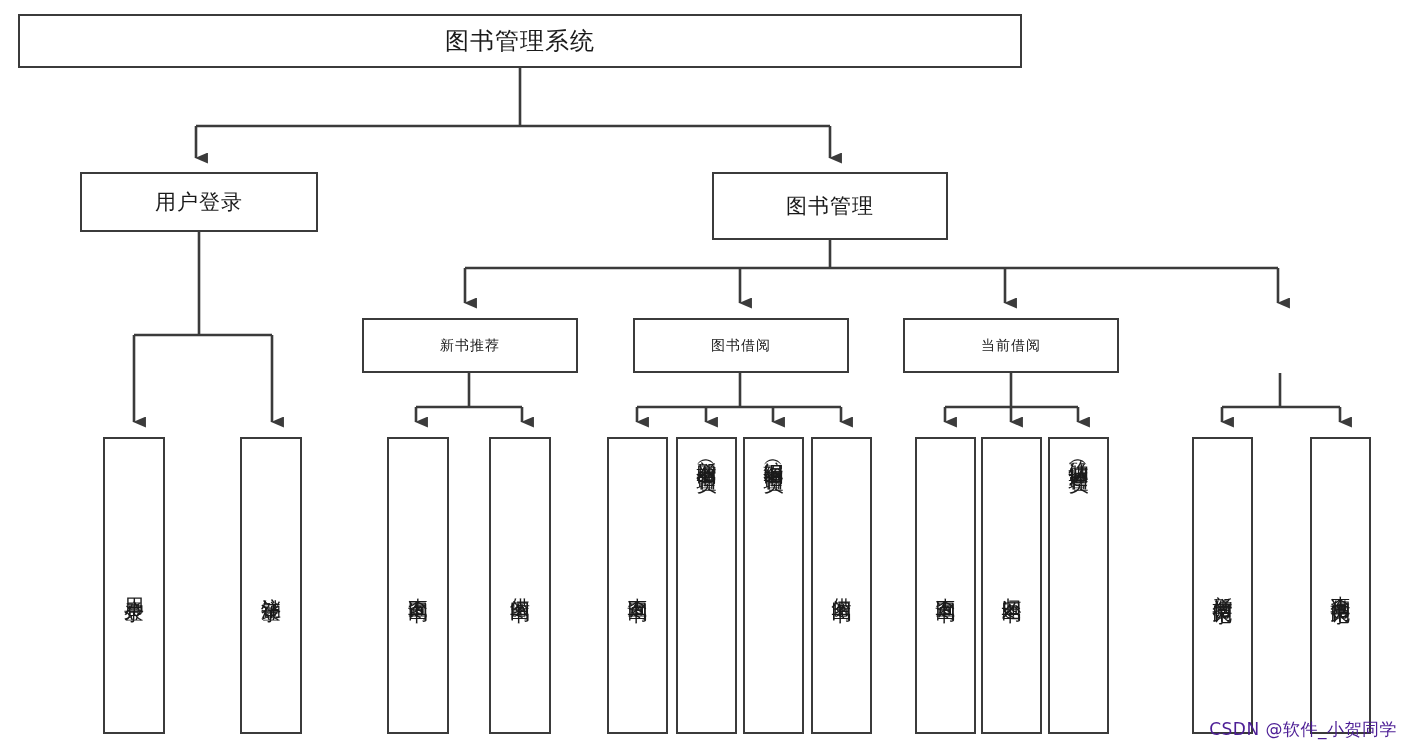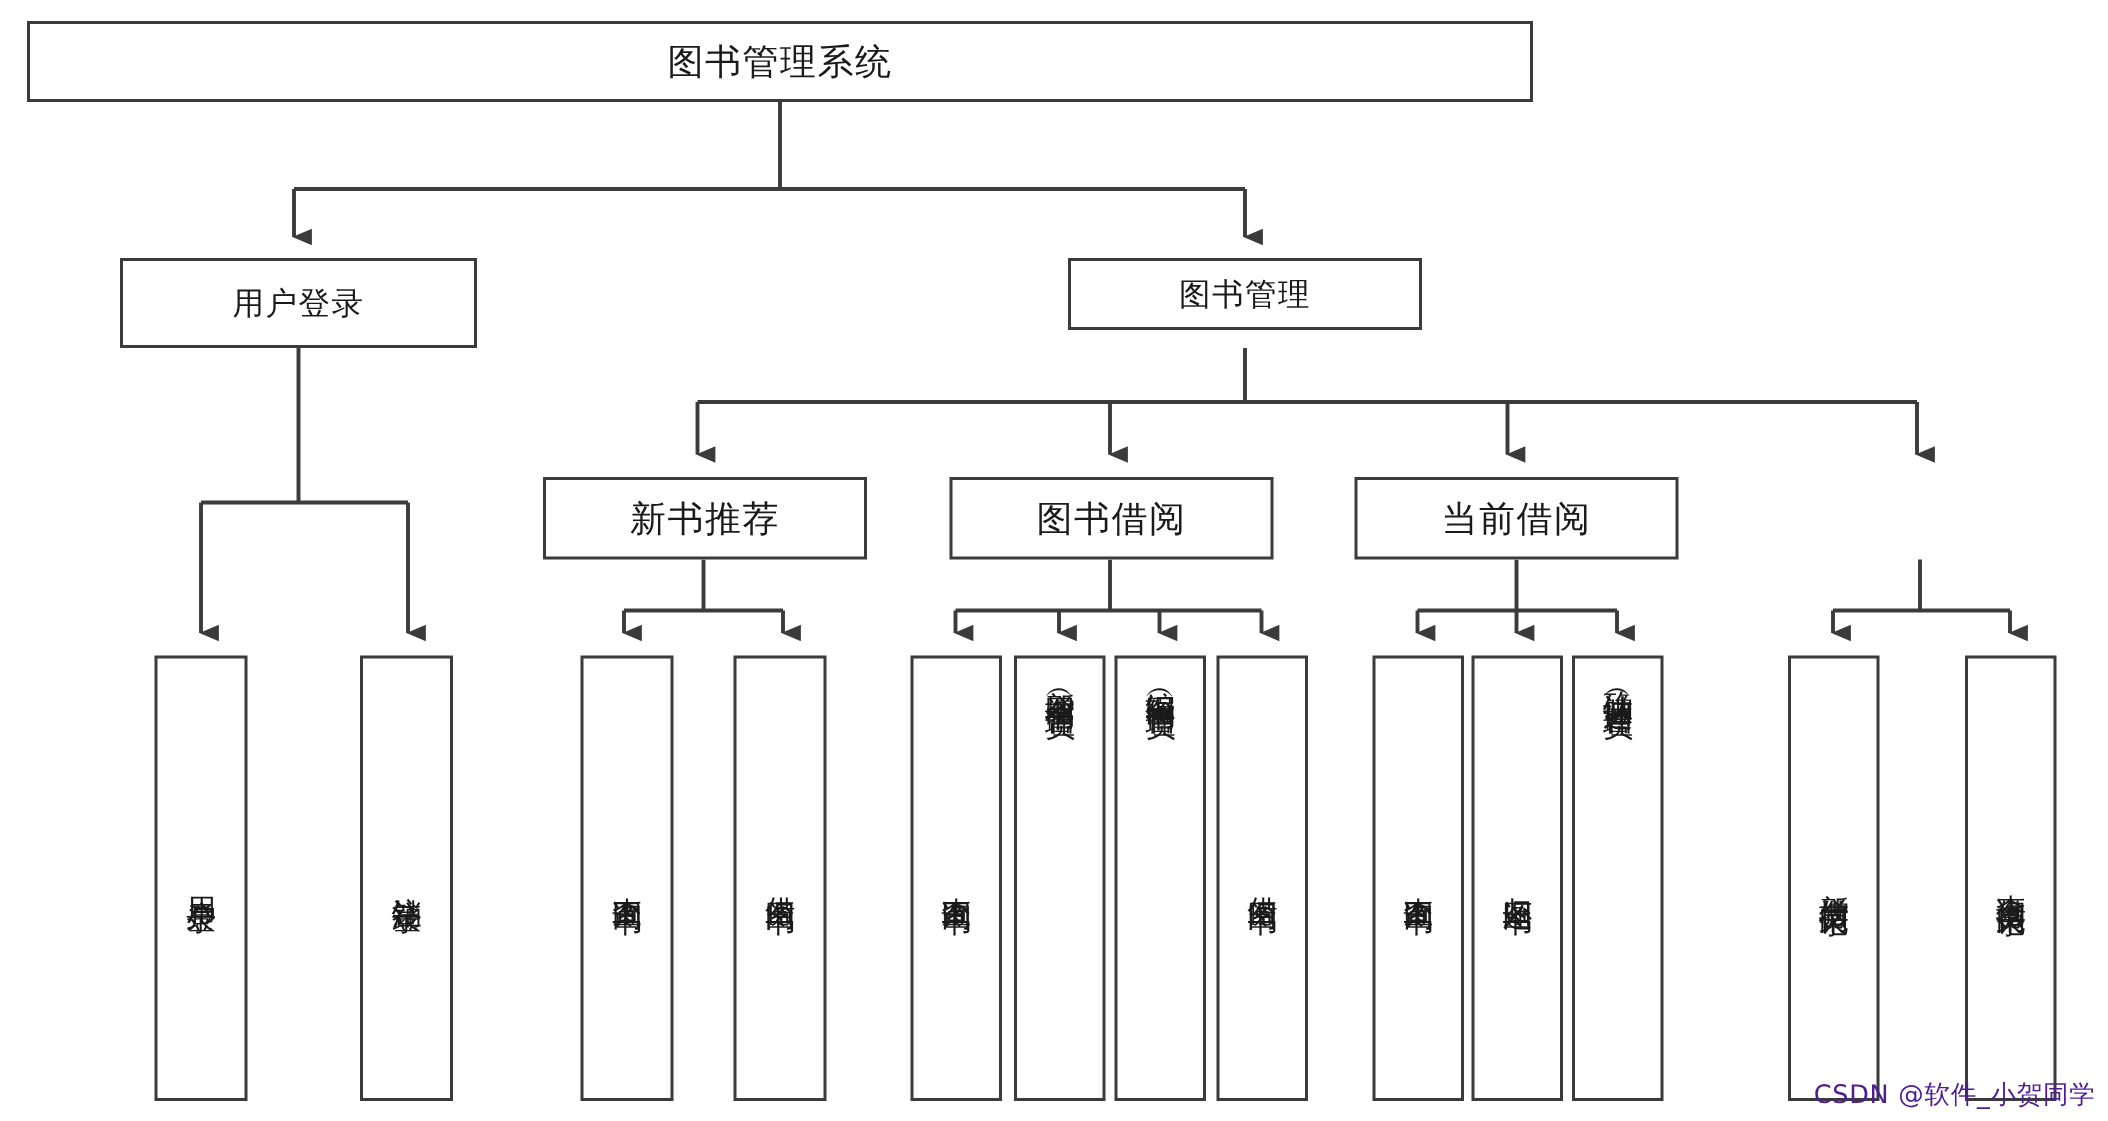--- a/index.html
+++ b/index.html
@@ -40,21 +40,21 @@
   }
   .node.root {
     font-size: 24px;
     letter-spacing: 1px;
   }
   .node.lvl2 {
     font-size: 21px;
     letter-spacing: 1px;
   }
   .node.lvl3 {
-    font-size: 24px;
+    font-size: 14px;
     letter-spacing: 1px;
   }
   .node.leaf {
     font-size: 20px;
     letter-spacing: 2px;
     padding: 6px 0;
     align-items: flex-start;
   }
   .vlabel {
     writing-mode: vertical-rl;
@@ -144,21 +144,21 @@
   </svg>
 
   <div class="node root" style="left:18px; top:14px; width:1004px; height:54px;">
     <span>图书管理系统</span>
   </div>
 
   <div class="node lvl2" style="left:80px; top:172px; width:238px; height:60px;">
     <span>用户登录</span>
   </div>
 
-  <div class="node lvl2" style="left:712px; top:172px; width:236px; height:48px;">
+  <div class="node lvl2" style="left:712px; top:172px; width:236px; height:68px;">
     <span>图书管理</span>
   </div>
 
   <div class="node lvl3" style="left:362px; top:318px; width:216px; height:55px;">
     <span>新书推荐</span>
   </div>
 
   <div class="node lvl3" style="left:633px; top:318px; width:216px; height:55px;">
     <span>图书借阅</span>
   </div>

